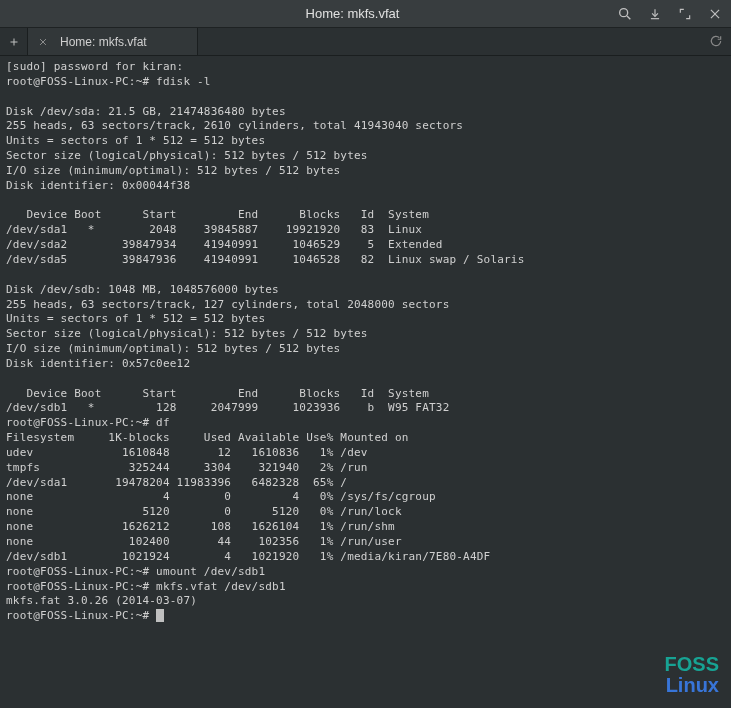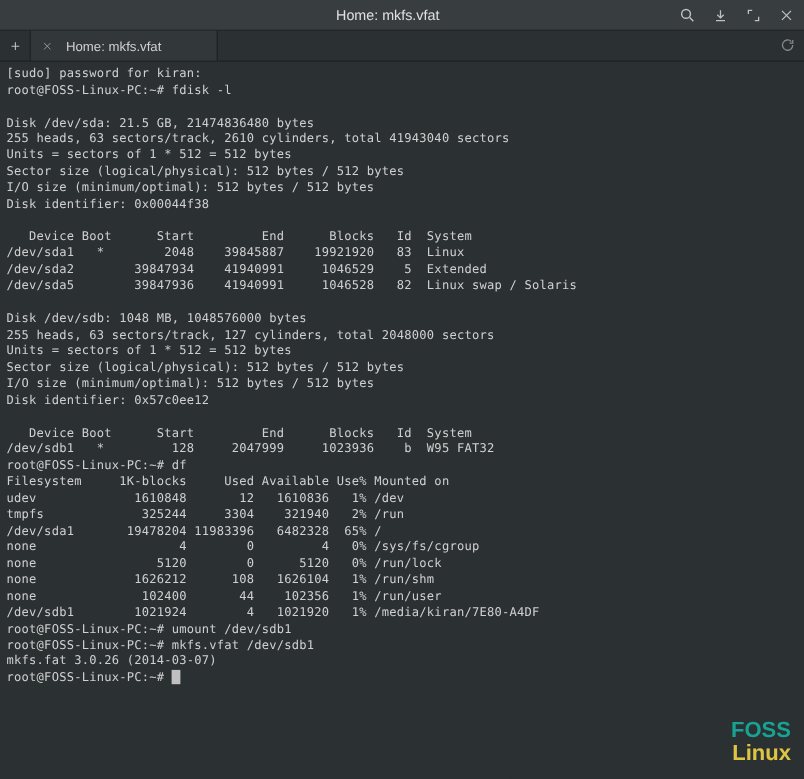--- a/index.html
+++ b/index.html
@@ -110,21 +110,21 @@
       right: 12px;
       bottom: 12px;
       font-family: sans-serif;
       font-weight: bold;
       font-size: 20px;
       line-height: 1.05;
       text-align: right;
       opacity: 0.85;
     }
     .watermark .w1 { color: #14b8a6; }
-    .watermark .w2 { color: #fde047; }
+    .watermark .w2 { color: #3b82f6; }
   </style>
 </head>
 <body>
 
 <div class="titlebar">
   <div style="width:80px"></div>
   <div class="titlebar-center">Home: mkfs.vfat</div>
   <div class="titlebar-right">
     <span class="titlebar-icon">
       <svg viewBox="0 0 24 24" width="16" height="16" fill="none" stroke="currentColor" stroke-width="2">

